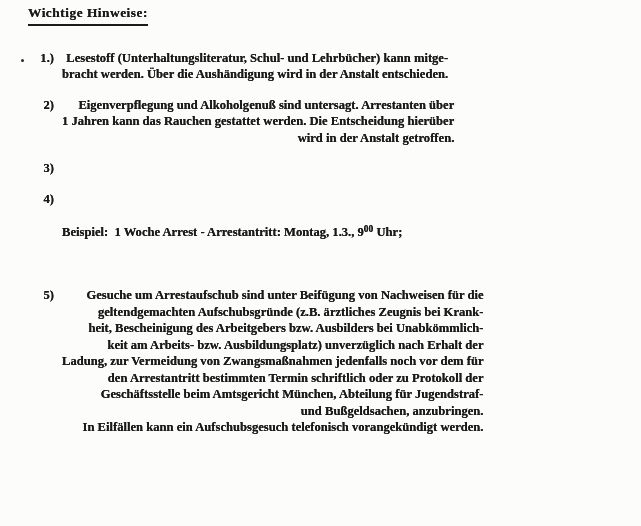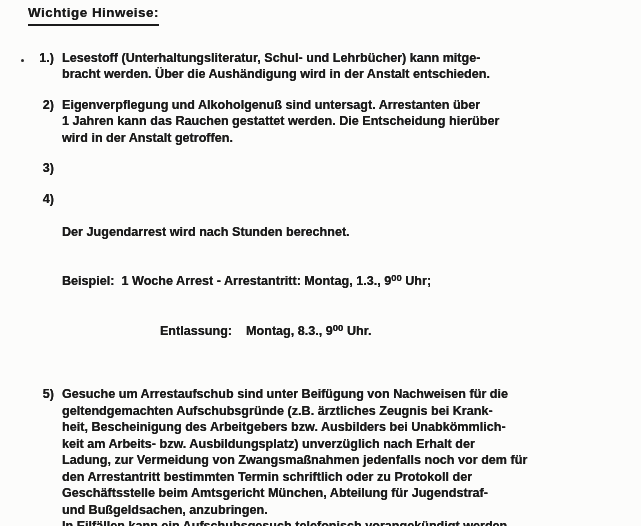--- a/index.html
+++ b/index.html
@@ -9,21 +9,21 @@
     height: 526px;
     overflow: hidden;
     background: #fcfcfb;
   }
   .page {
     position: relative;
     width: 641px;
     height: 526px;
     box-sizing: border-box;
     padding: 5px 6px 0 28px;
-    font-family: Liberation Sans, sans-serif;
+    font-family: Liberation Serif, serif;
     font-weight: 700;
     font-size: 12.6px;
     line-height: 16.5px;
     color: #1b1b1b;
     text-shadow: 0 0 0.5px #1b1b1b;
   }
   .doc-title {
     display: inline-block;
     font-size: 13.4px;
     letter-spacing: 0.5px;
@@ -38,20 +38,21 @@
     margin-bottom: 14px;
   }
   .marker {
     flex: 0 0 26px;
     text-align: right;
     margin-right: 8px;
     white-space: pre;
   }
   .item-text {
     white-space: pre;
+    text-align: right;
   }
   .line {
     white-space: pre;
   }
   sup.tw-sup {
     font-size: 9.5px;
     line-height: 0;
     vertical-align: 4.5px;
   }
   .speck {
@@ -85,23 +86,21 @@
 wird in der Anstalt getroffen.</div>
   </div>
 
   <div class="item">
     <span class="marker">3)</span>
   </div>
 
   <div class="item">
     <span class="marker">4)</span>
     <div class="item-text">
-      <div class="line">Der Jugendarrest wird nach Stunden berechnet.</div>
       <div class="line"><span>Beispiel:  1 Woche Arrest - Arrestantritt: Montag, 1.3., 9</span><sup class="tw-sup">00</sup><span> Uhr;</span></div>
-      <div class="line"><span>                            Entlassung:    Montag, 8.3., 9</span><sup class="tw-sup">00</sup><span> Uhr.</span></div>
     </div>
   </div>
 
   <div class="item">
     <span class="marker">5)</span>
     <div class="item-text">Gesuche um Arrestaufschub sind unter Beifügung von Nachweisen für die
 geltendgemachten Aufschubsgründe (z.B. ärztliches Zeugnis bei Krank-
 heit, Bescheinigung des Arbeitgebers bzw. Ausbilders bei Unabkömmlich-
 keit am Arbeits- bzw. Ausbildungsplatz) unverzüglich nach Erhalt der
 Ladung, zur Vermeidung von Zwangsmaßnahmen jedenfalls noch vor dem für

